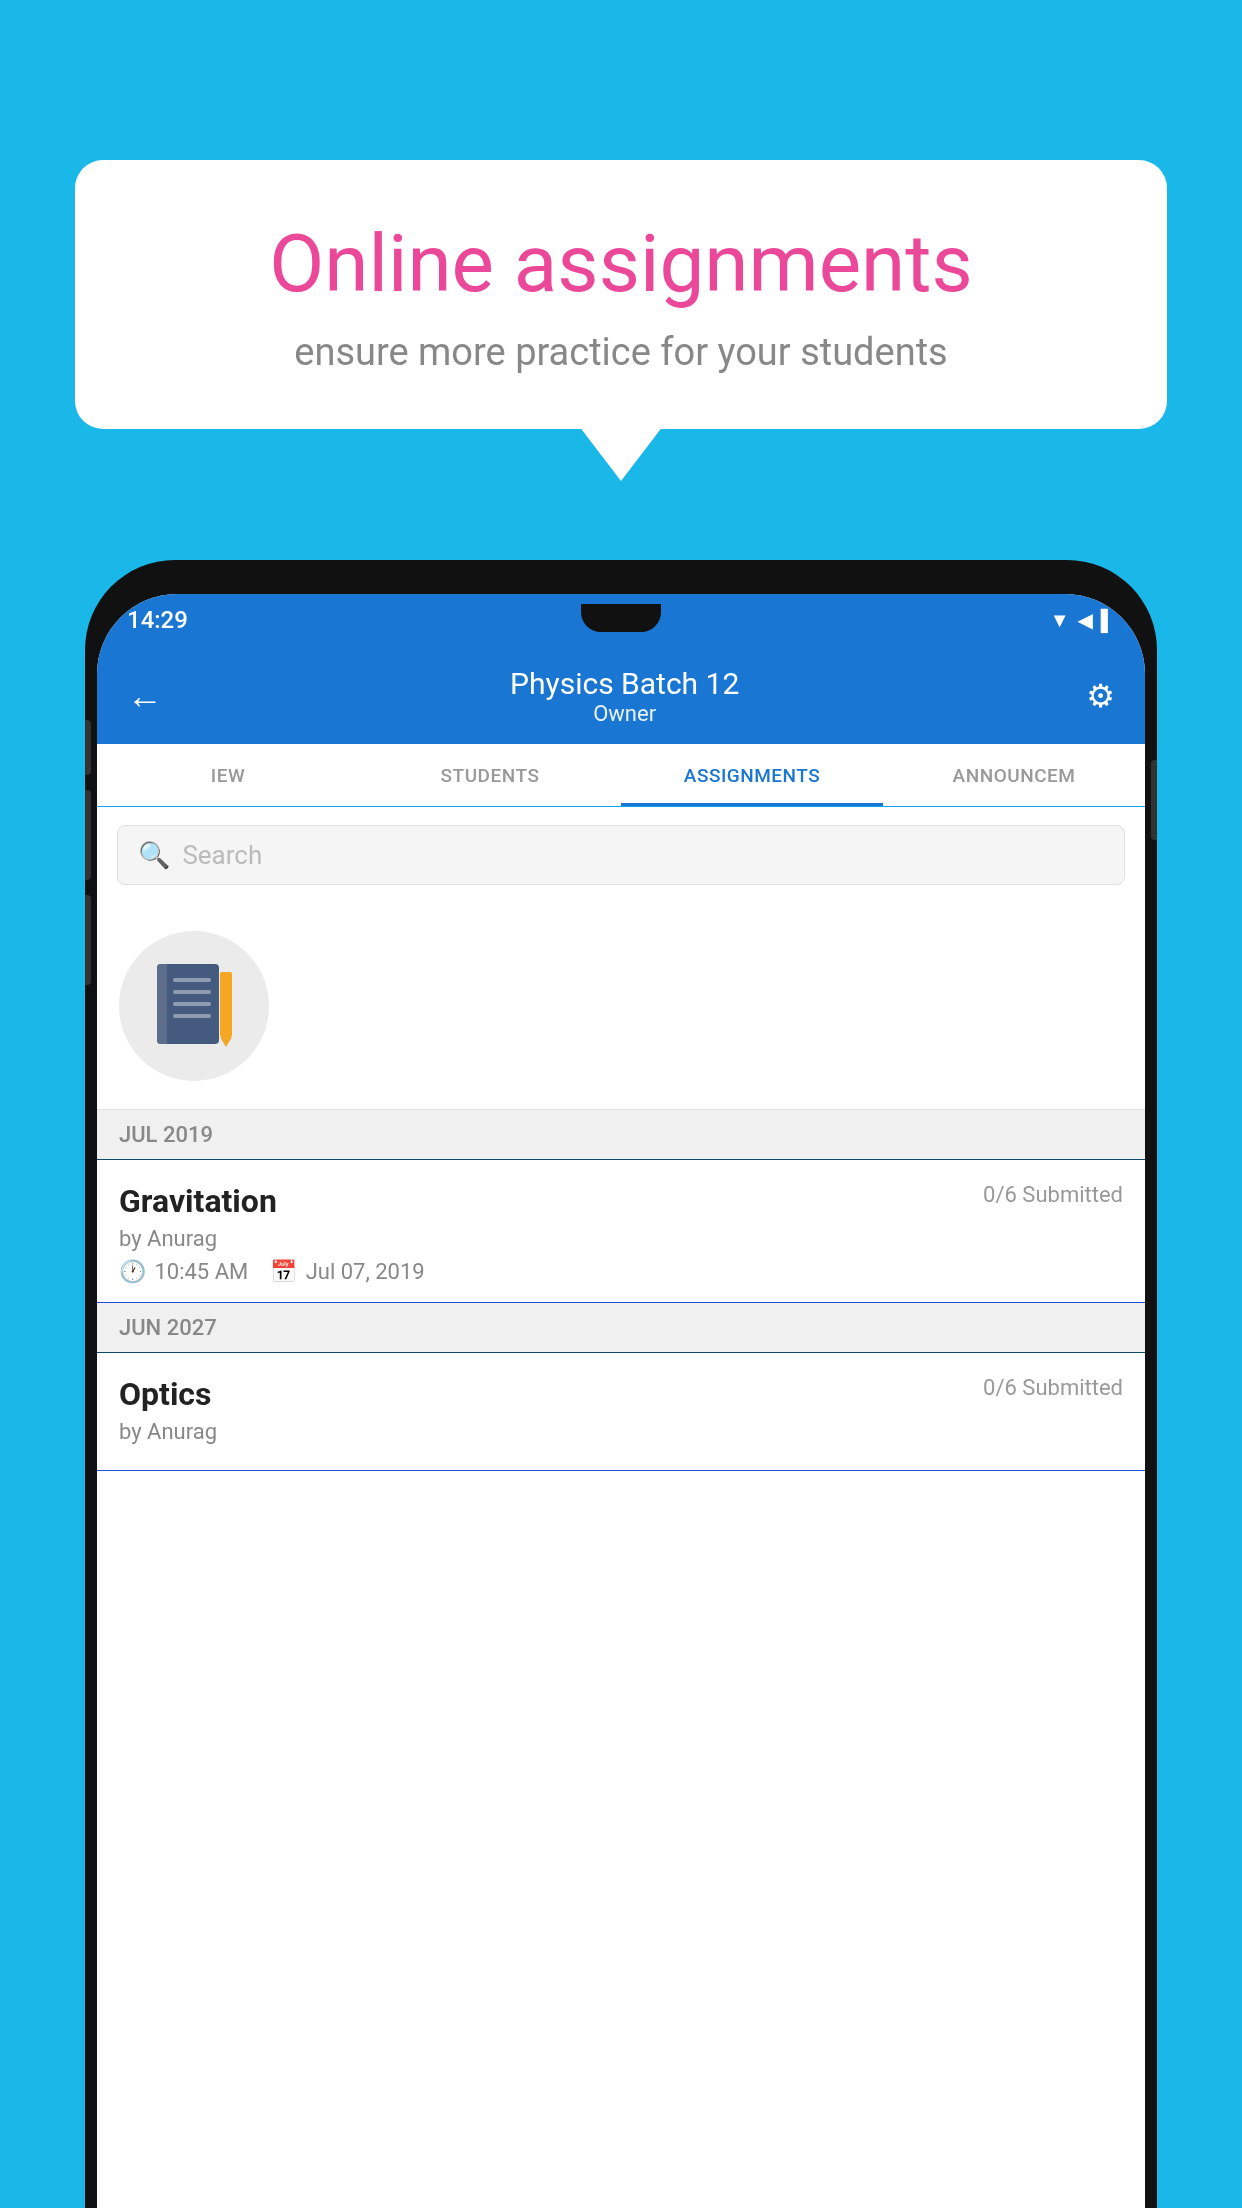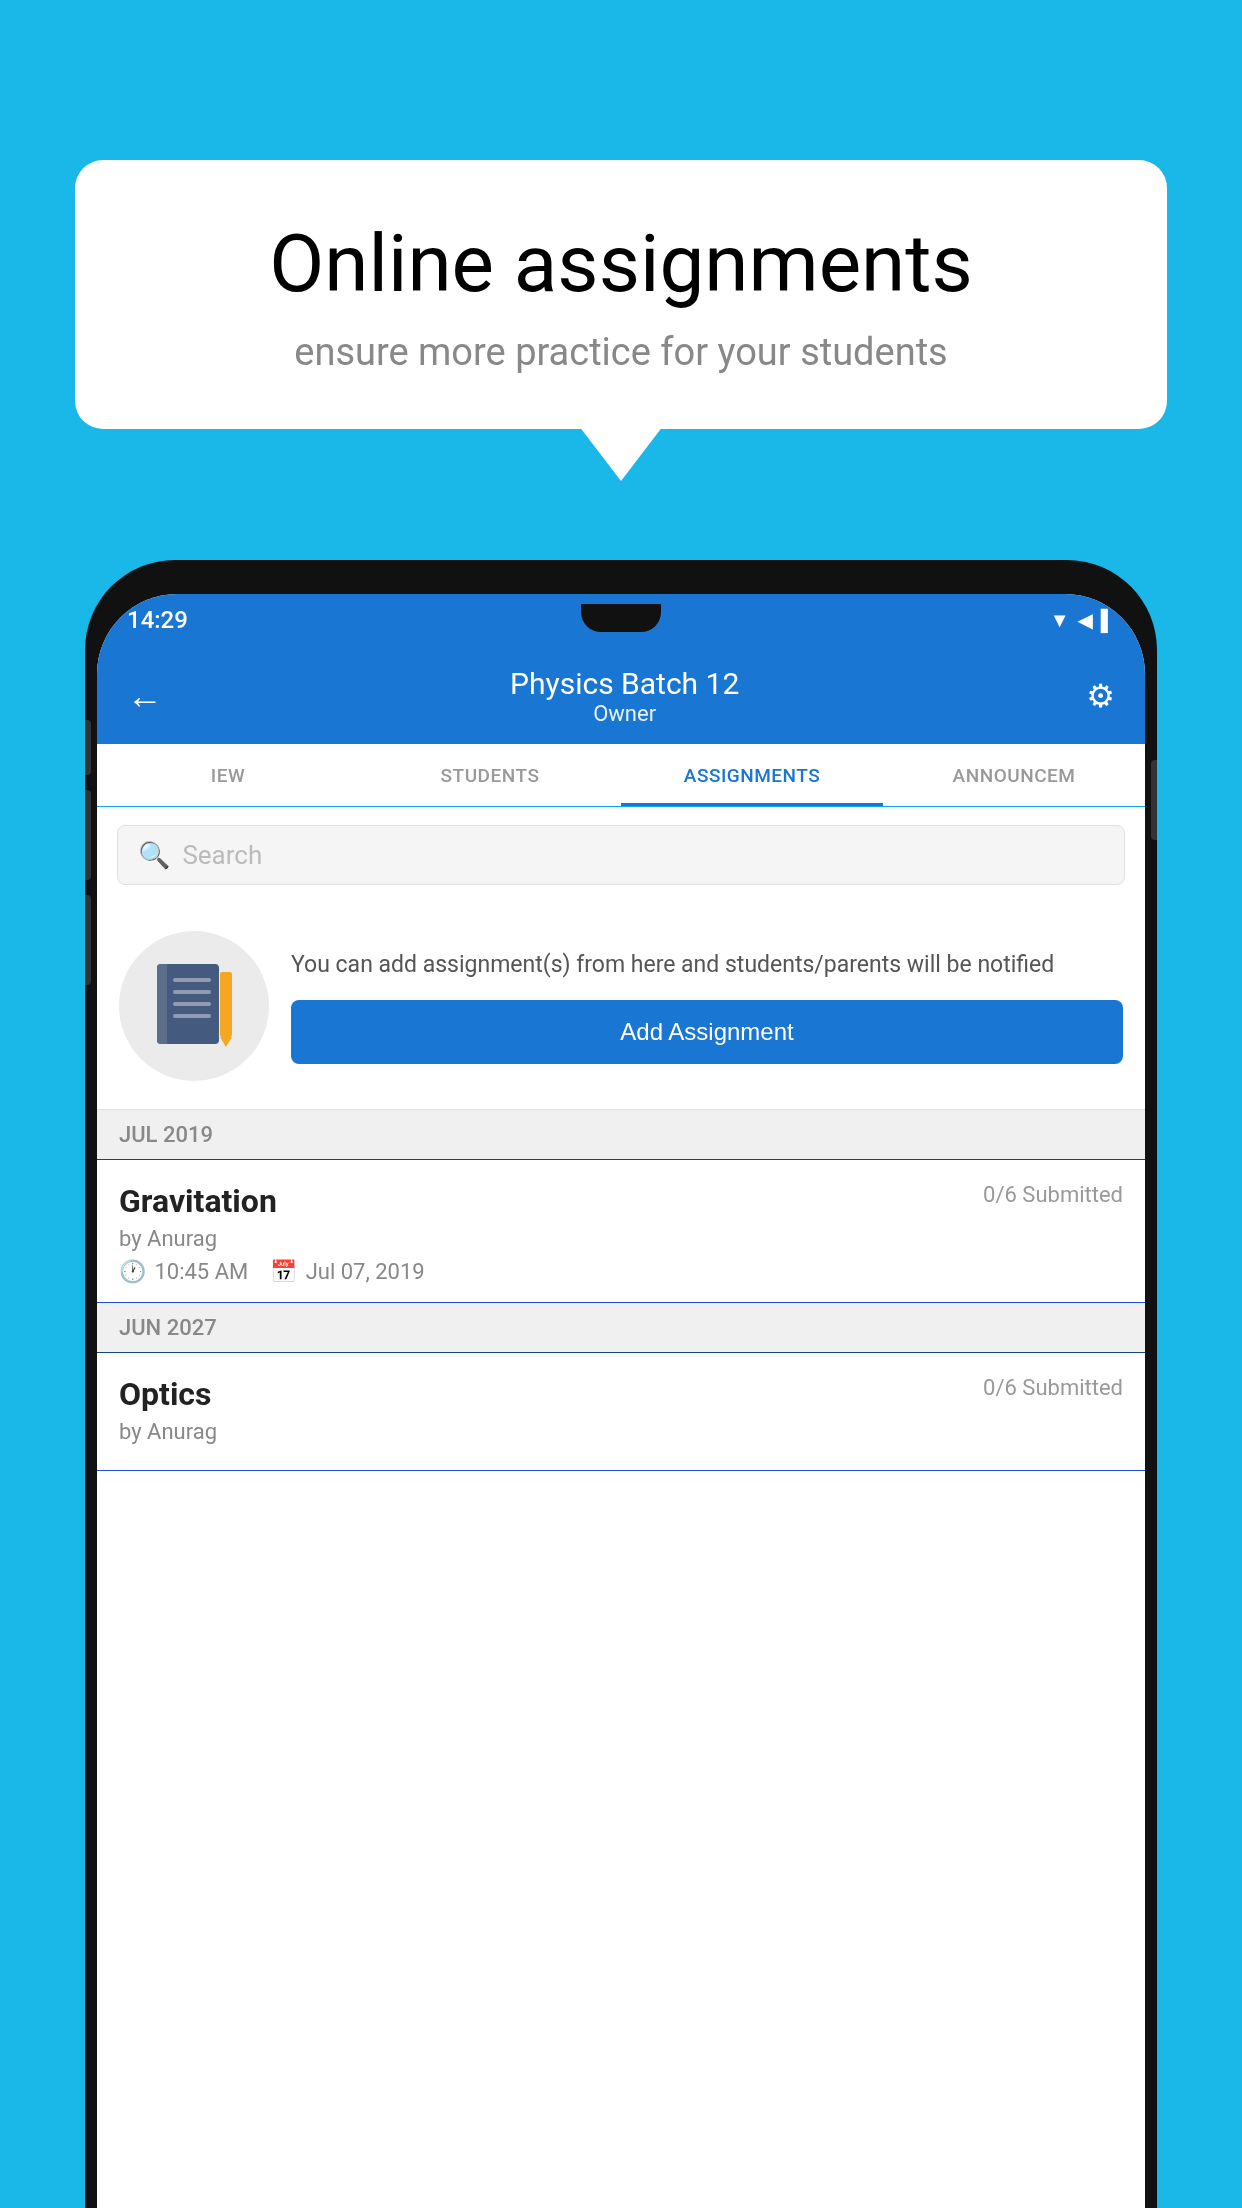--- a/index.html
+++ b/index.html
@@ -38,21 +38,21 @@
       width: 0;
       height: 0;
       border-left: 42px solid transparent;
       border-right: 42px solid transparent;
       border-top: 55px solid white;
     }
 
     .speech-bubble-title {
       font-size: 80px;
       font-weight: 400;
-      color: #000000;
+      color: #ec4899;
       line-height: 1.1;
       margin-bottom: 22px;
     }
 
     .speech-bubble-subtitle {
       font-size: 38px;
       color: #888;
       font-weight: 400;
     }
 
@@ -484,24 +484,20 @@
             <div class="notebook-lines">
               <div class="notebook-line"></div>
               <div class="notebook-line"></div>
               <div class="notebook-line"></div>
               <div class="notebook-line"></div>
             </div>
           </div>
           <div class="pencil"></div>
         </div>
       </div>
-      <div class="add-assignment-right">
-        <div class="add-assignment-description">You can add assignment(s) from here and students/parents will be notified</div>
-        <button class="add-assignment-btn">Add Assignment</button>
-      </div>
     </div>
 
     <div class="month-divider">JUL 2019</div>
 
     <div class="assignment-item">
       <div class="assignment-item-header">
         <span class="assignment-name">Gravitation</span>
         <span class="assignment-submitted">0/6 Submitted</span>
       </div>
       <div class="assignment-by">by Anurag</div>

